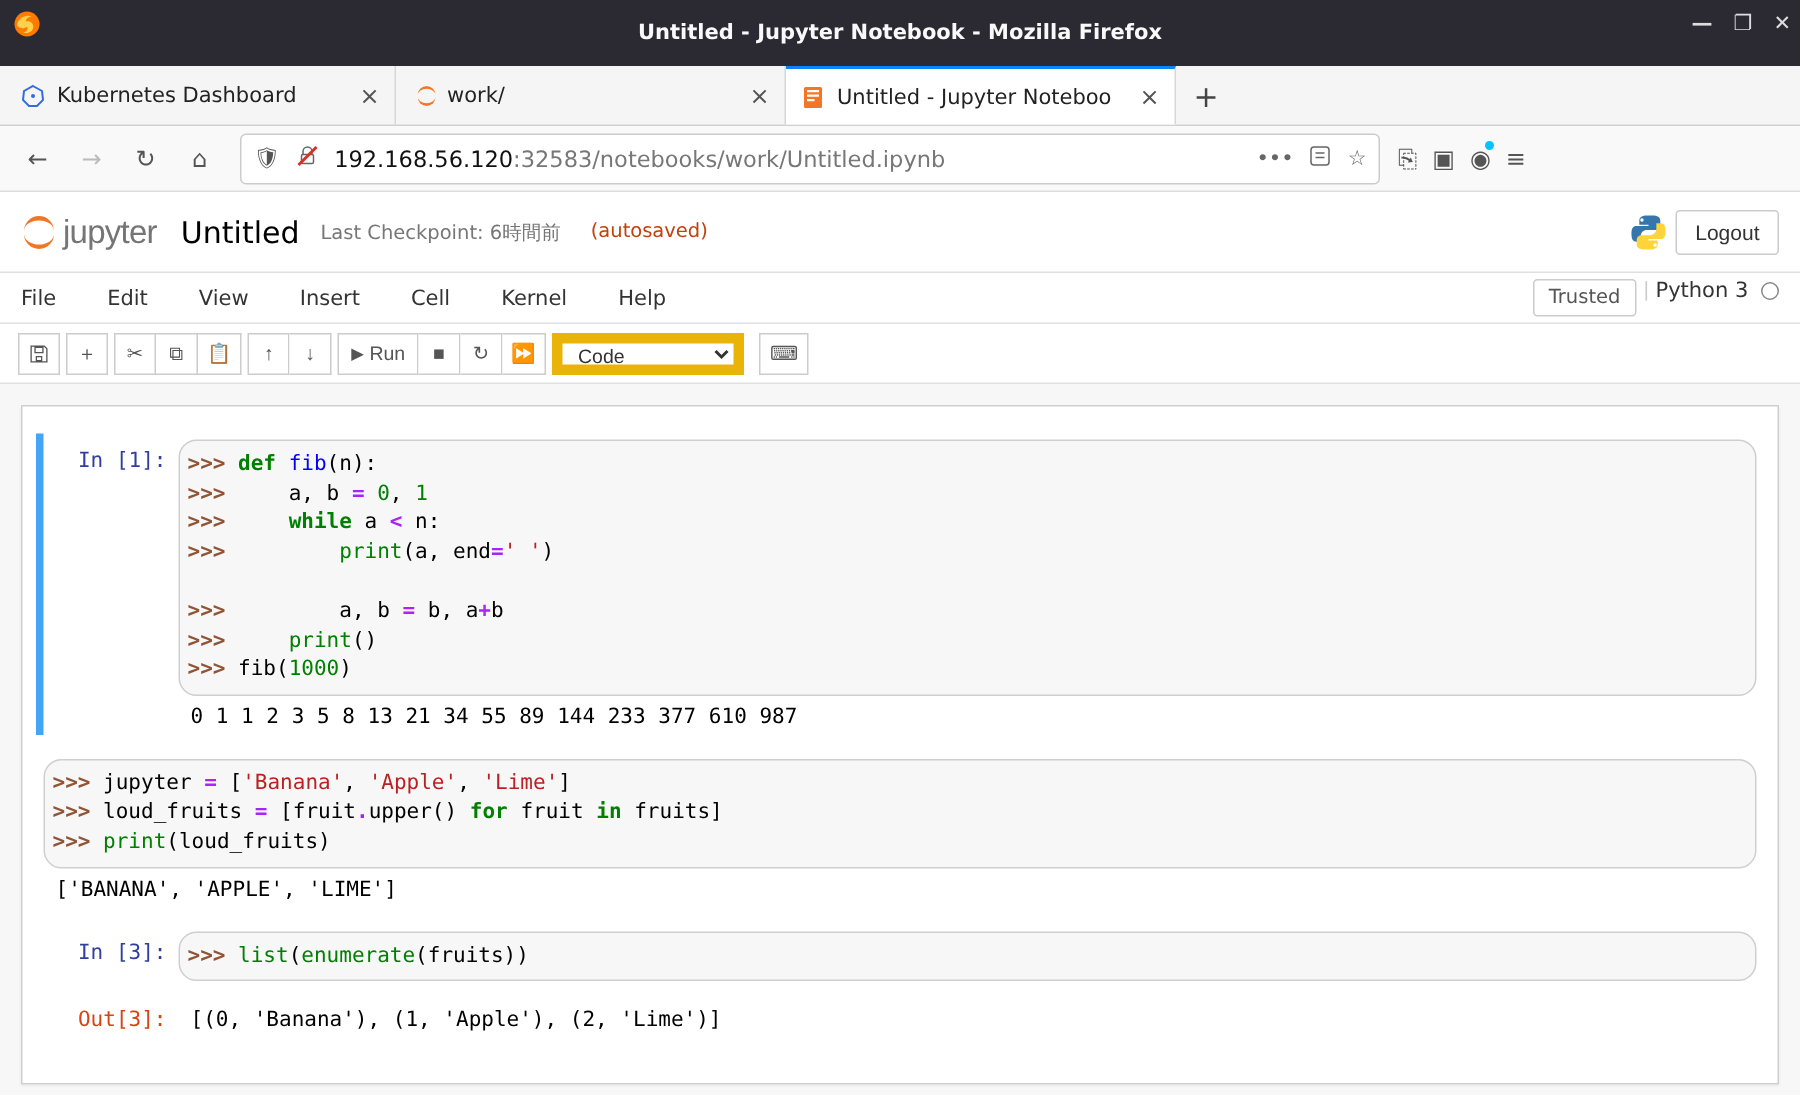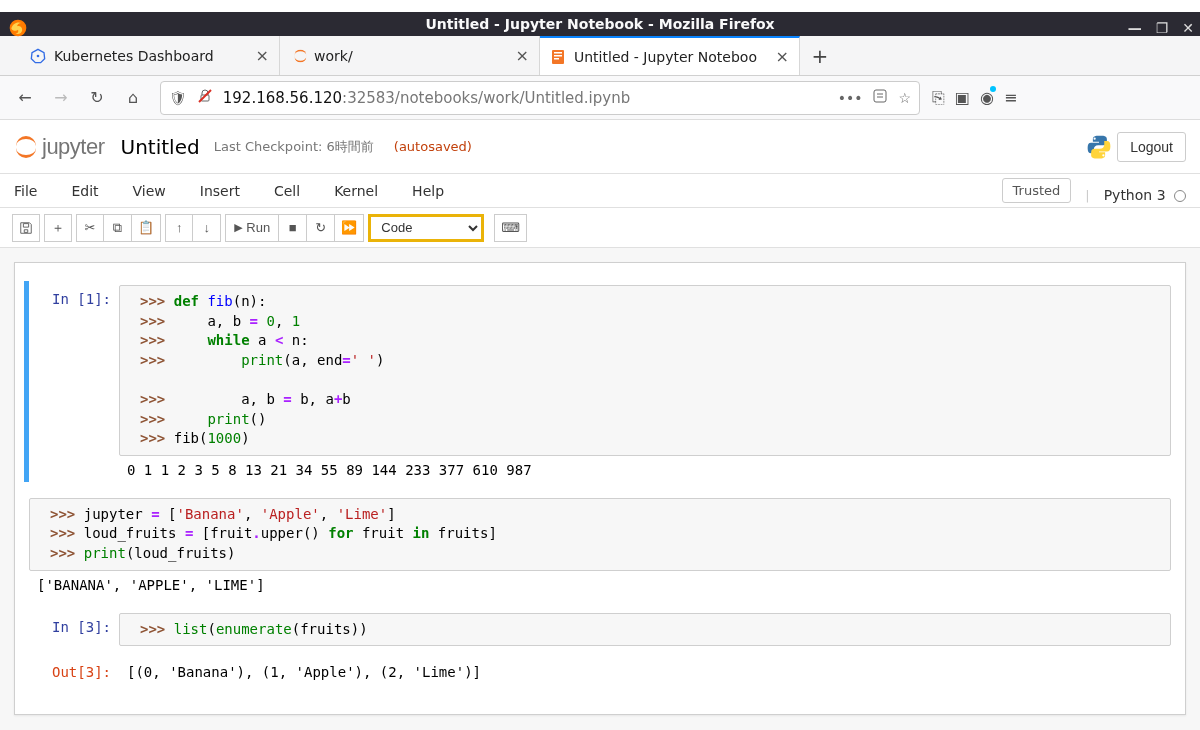--- a/index.html
+++ b/index.html
@@ -1,25 +1,25 @@
 <!DOCTYPE html>
 <html><head>
 <meta charset="utf-8">
 <style>
   * { box-sizing: border-box; margin: 0; padding: 0; }
   body { font-family: "DejaVu Sans", "Helvetica Neue", Arial, sans-serif; font-size: 13px; background: #fff; width: 1200px; height: 730px; overflow: hidden; }
 
   
-  .titlebar { background: #2b2a33; color: #f9f9fa; height: 24px; display: flex; align-items: center; justify-content: center; position: relative; font-family: "DejaVu Sans", sans-serif; font-weight: bold; font-size: 14px; margin-top: 12px; }
+  .titlebar { background: #2b2a33; color: #f9f9fa; height: 44px; display: flex; align-items: center; justify-content: center; position: relative; font-family: "DejaVu Sans", sans-serif; font-weight: bold; font-size: 14px; }
   .titlebar .ff-logo { position:absolute; left:8px; top:6px; width:20px; height:20px; }
   .titlebar .winbtns { position: absolute; right: 6px; top: 0; height: 32px; display: flex; align-items: center; gap: 14px; color:#ddd; font-size:14px; }
   .titlebar .winbtns span { cursor:default; }
 
   
-  .tabstrip { background: #f5f5f6; height: 40px; display: flex; align-items: stretch; border-bottom: 1px solid #d0d0d0; padding-left:20px; }
+  .tabstrip { background: #f5f5f6; height: 40px; display: flex; align-items: stretch; border-bottom: 1px solid #d0d0d0; padding-left:4px; }
   .tab { display:flex; align-items:center; gap:8px; padding:0 10px; width:260px; border-right:1px solid #d7d7d7; position:relative; color:#222; font-size:14px; }
   .tab.active { background:#fff; border-top:2px solid #0a84ff; }
   .tab .favicon { width:16px; height:16px; display:flex; align-items:center; justify-content:center; }
   .tab .tabtitle { flex:1; white-space:nowrap; overflow:hidden; text-overflow:ellipsis; }
   .tab .tabclose { color:#555; font-size:16px; }
   .newtab { width:40px; display:flex; align-items:center; justify-content:center; font-size:20px; color:#444; }
 
   
   .navrow { height: 44px; display:flex; align-items:center; padding: 0 10px; gap:6px; border-bottom: 1px solid #ddd; background:#f9f9fa; }
   .navbtn { width:30px; height:30px; display:flex; align-items:center; justify-content:center; color:#555; font-size:16px; border-radius:4px; }
@@ -43,42 +43,42 @@
   .nb-title { font-size:20px; color:#000; margin-left:8px; }
   .checkpoint { font-size:13px; color:#777; margin-left:6px; }
   .autosaved { font-size:13px; color:#c2410c; margin-left:12px; }
   .jp-header-right { margin-left:auto; display:flex; align-items:center; gap:4px; }
   .kernel-logo { width:28px; height:28px; }
   .logout-btn { border:1px solid #ccc; background:#fff; padding:6px 12px; font-size:14px; border-radius:3px; color:#333; }
 
   
   .menubar { height:34px; border-bottom:1px solid #e0e0e0; display:flex; align-items:center; padding:0 14px; gap:34px; font-size:14px; color:#333; }
   .menubar .menu { }
-  .menubar-right { margin-left:auto; display:flex; align-items:flex-end; gap:14px; font-size:13px; }
+  .menubar-right { margin-left:auto; display:flex; align-items:flex-start; gap:4px; font-size:13px; }
   .trusted { border:1px solid #ccc; padding:4px 10px; border-radius:3px; font-size:13px; color:#555; }
   .kernelname { color:#333; font-size:14px; }
   .kernel-idle { width:12px; height:12px; border:1.5px solid #888; border-radius:50%; display:inline-block; vertical-align:middle; margin-left:4px; }
   .sep { color:#ccc; }
 
   
   .toolbar { height:40px; border-bottom:1px solid #e0e0e0; display:flex; align-items:center; padding:4px 12px; gap:4px; }
   .tb-group { display:flex; gap:0; }
   .tb-btn { border:1px solid #ccc; background:#fff; height:28px; min-width:28px; padding:0 6px; display:flex; align-items:center; justify-content:center; font-size:13px; color:#555; }
   .tb-group .tb-btn + .tb-btn { border-left:none; }
-  .tb-select { height:28px; border:3px solid #eab308; background:#fff; padding:0 6px; font-size:13px; color:#333; width:116px; }
+  .tb-select { height:28px; border:7px solid #eab308; background:#fff; padding:0 6px; font-size:13px; color:#333; width:128px; }
 
   
   .nb-wrap-outer { background:#f7f7f7; height:calc(730px - 32px - 40px - 44px - 54px - 34px - 40px); overflow:auto; padding:14px; }
   .nb-wrap { background:#fff; border:1px solid #cfcfcf; box-shadow:0 1px 2px rgba(0,0,0,.07); padding:18px 14px; }
   .cell { display:flex; margin-bottom:12px; padding:4px 0; }
   .cell.selected { border-left:5px solid #42a5f5; padding-left:0; margin-left:-5px; background:#fff; }
   .prompt { width:90px; text-align:right; padding:6px 8px 0 0; font-family:"DejaVu Sans Mono",Menlo,monospace; font-size:14px; color:#303f9f; flex:none; }
   .prompt.out { color:#d84315; }
   .cellbody { flex:1; }
-  .input-area { border:1px solid #cfcfcf; background:#f7f7f7; border-radius:2px; padding:6px 20px; font-family:"DejaVu Sans Mono",Menlo,monospace; font-size:14px; line-height:1.4; white-space:pre; overflow-x:auto; }
+  .input-area { border:1px solid #cfcfcf; background:#f7f7f7; border-radius:12px; padding:6px 5px; font-family:"DejaVu Sans Mono",Menlo,monospace; font-size:14px; line-height:1.4; white-space:pre; overflow-x:auto; }
   .input-area .pyprompt { color:#8f5536; font-weight:bold; }
   .kw { color:#008000; font-weight:bold; }
   .fnname { color:#0000ff; }
   .builtin { color:#008000; }
   .op { color:#aa22ff; font-weight:bold; }
   .num { color:#008000; }
   .str { color:#ba2121; }
   .output-area { font-family:"DejaVu Sans Mono",Menlo,monospace; font-size:14px; padding:6px 8px 0 8px; white-space:pre; }
 </style>
 </head>

